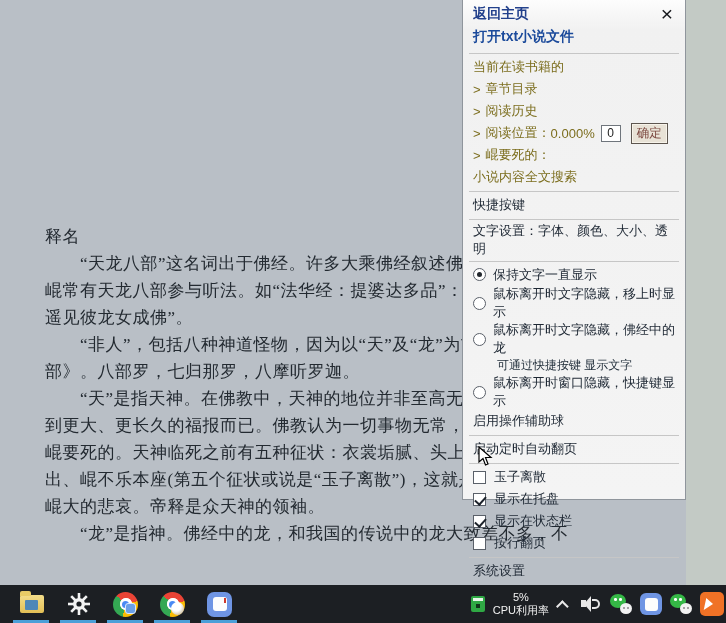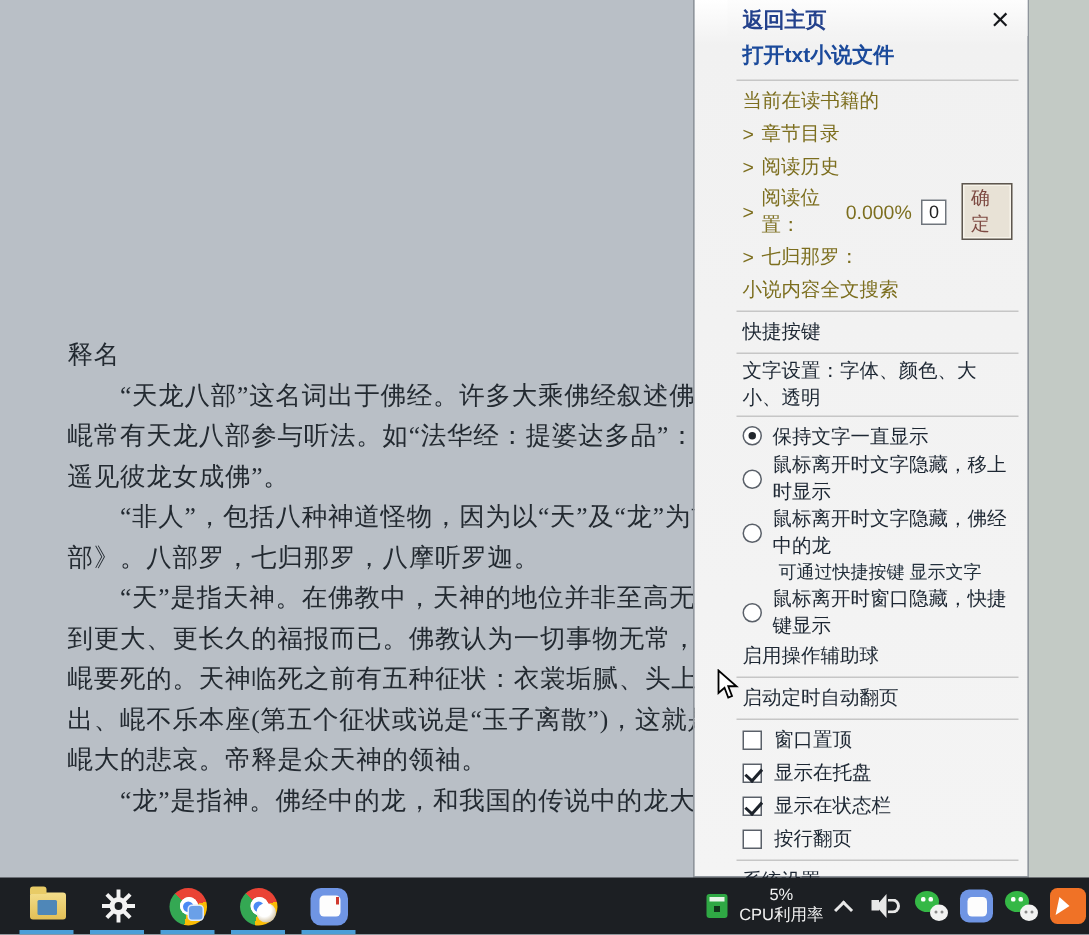--- a/index.html
+++ b/index.html
@@ -9,24 +9,24 @@
   
   .desktop { position:absolute; inset:0; background:#b9bfc6; }
   .desktop-right { position:absolute; left:686px; top:0; width:40px; height:585px; background:#c3cac5; }
 
   
   .reader { position:absolute; left:45px; top:223px; width:670px; height:330px; overflow:hidden; }
   .reader .tline { white-space:nowrap; font-size:17px; line-height:27px; color:#232a31;
                    font-family:"Liberation Serif", serif; letter-spacing:0.5px; }
 
   
-  .panel { position:absolute; left:462px; top:0; width:224px; height:585px;
+  .panel { position:absolute; left:462px; top:0; width:224px; height:500px;
            background:linear-gradient(#ffffff, #f1f1f1 30px, #f4f4f4);
            border:1px solid #8f959c; border-top:none; z-index:5;
-           display:flex; flex-direction:column;padding-left:22px; }
+           display:flex; flex-direction:column; }
   .p-title { height:32px; display:flex; align-items:center; padding:4px 8px 0 10px;
              background:linear-gradient(#fdfdfd,#f3f3f3); }
   .p-title .t { font-size:14px; font-weight:bold; color:#23418c; flex:1; }
   .close-x { font-size:21px; color:#15171b; line-height:20px; padding:0 4px; cursor:default; }
   .p-row { min-height:22px; display:flex; align-items:center; padding:0 10px; flex:none; }
   .p-link { font-size:14px; font-weight:bold; color:#1b4a9b; }
   .olive { font-size:13px; color:#7c6e1e; }
   .dark { font-size:13px; color:#1d2733; }
   .arrow { margin-right:5px; }
   .sep { border-top:1px solid #c6c6c6; margin:3px 6px 2px 6px; flex:none; }
@@ -151,21 +151,21 @@
   </div>
   <div class="p-row">
     <span class="olive arrow">&gt;</span>
     <span class="olive">阅读位置：</span>
     <span class="olive">0.000%</span>
     <span class="pos-input">0</span>
     <span class="confirm-btn">确定</span>
   </div>
   <div class="p-row">
     <span class="olive arrow">&gt;</span>
-    <span class="olive">七归那罗：</span>
+    <span class="olive">崐要死的：</span>
   </div>
   <div class="p-row">
     <span class="olive">小说内容全文搜索</span>
   </div>
   <div class="sep"></div>
 
   <div class="p-row">
     <span class="dark">快捷按键</span>
   </div>
   <div class="sep"></div>
@@ -200,21 +200,21 @@
   </div>
   <div class="sep"></div>
 
   <div class="p-row">
     <span class="dark">启动定时自动翻页</span>
   </div>
   <div class="sep"></div>
 
   <div class="p-row">
     <span class="cb"></span>
-    <span class="dark">窗口置顶</span>
+    <span class="dark">玉子离散</span>
   </div>
   <div class="p-row">
     <span class="cb checked"></span>
     <span class="dark">显示在托盘</span>
   </div>
   <div class="p-row">
     <span class="cb checked"></span>
     <span class="dark">显示在状态栏</span>
   </div>
   <div class="p-row">

